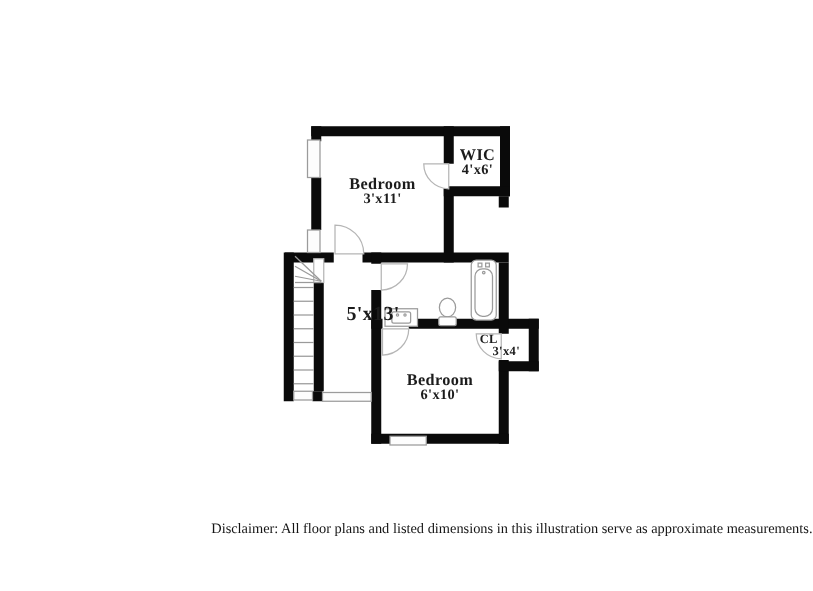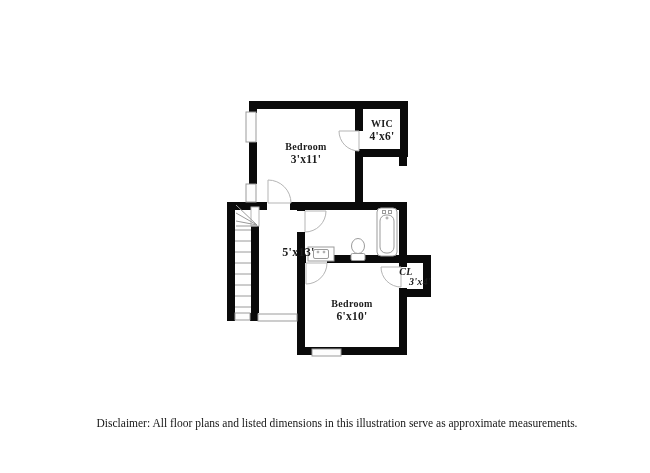--- a/index.html
+++ b/index.html
@@ -10,29 +10,29 @@
   .plan-svg{position:absolute;left:0;top:0;}
   .wall{fill:var(--wall,#0a0a0a);}
   .win{fill:#fdfdfd;stroke:var(--fixture,#adadad);stroke-width:1;}
   .fix{fill:#ffffff;stroke:var(--fixture,#9b9b9b);stroke-width:1;}
   .door{fill:#ffffff;stroke:#b5b5b5;stroke-width:1;}
   .stair{stroke:#9a9a9a;stroke-width:1;}
   .room-label{
     position:absolute;transform:translate(-50%,-50%);
     text-align:center;color:var(--text,#1c1c1c);font-weight:bold;white-space:nowrap;
   }
-  .room-label .nm{display:block;font-size:10px;line-height:12px;letter-spacing:.3px;}
+  .room-label .nm{display:block;font-size:13px;line-height:12px;letter-spacing:.3px;}
   .room-label .dm{display:block;font-size:11.5px;line-height:12px;letter-spacing:.3px;}
   .room-label.small .nm{font-size:10px;line-height:10px;}
   .room-label.small .dm{font-size:10px;line-height:10px;padding-left:28px;}
   .disclaimer{
     position:absolute;left:24px;top:417px;width:626px;text-align:center;
     color:#151515;font-size:11.5px;line-height:13px;
   }
-  .disclaimer span{display:block;}
+  .disclaimer span{display:block;text-align:right;}
 </style>
 </head>
 <body>
 
 <div class="page">
 
   <svg class="plan-svg" width="650" height="473" viewBox="0 0 650 473">
 
     <g>
 
@@ -127,29 +127,29 @@
     <span class="nm">Bedroom</span>
     <span class="dm">3'x11'</span>
   </div>
 
   <div class="room-label" style="left:382px;top:130px;">
     <span class="nm">WIC</span>
     <span class="dm">4'x6'</span>
   </div>
 
   <div class="room-label" style="left:277px;top:252px;">
-    <span class="dm" style="font-size:12px;padding-left:43px;">5'x13'</span>
+    <span class="dm" style="font-size:16px;padding-left:43px;">5'x13'</span>
   </div>
 
   <div class="room-label" style="left:352px;top:310px;">
     <span class="nm">Bedroom</span>
     <span class="dm">6'x10'</span>
   </div>
 
-  <div class="room-label small" style="left:406px;top:277px;font-style:italic;">
+  <div class="room-label small" style="left:391px;top:277px;">
     <span class="nm">CL</span>
     <span class="dm">3'x4'</span>
   </div>
 
   <div class="disclaimer">
     <span>Disclaimer: All floor plans and listed dimensions in this illustration serve as approximate measurements.</span>
   </div>
 
 </div>
 

